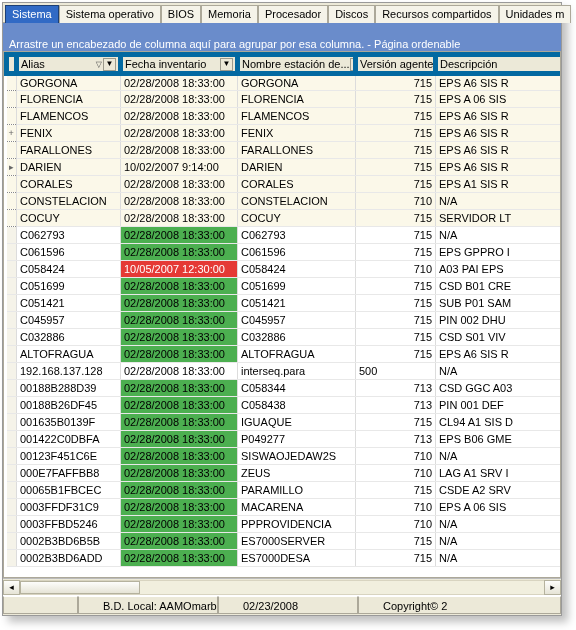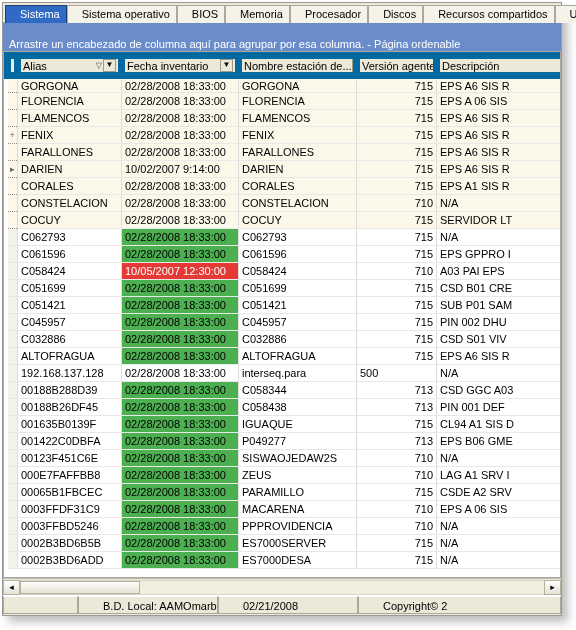--- a/index.html
+++ b/index.html
@@ -34,21 +34,21 @@
     display: flex;
     background: #ece9d8;
     height: 20px;
     border-bottom: 1px solid #aca899;
     align-items: flex-end;
     padding-left: 2px;
     gap: 0;
   }
   .tab {
     font-size: 11px;
-    padding: 2px 6px 2px 14px;
+    padding: 2px 6px 2px 6px;
     background: #f5f3e9;
     border: 1px solid #aca899;
     border-bottom: none;
     margin-right: 0;
     cursor: pointer;
     white-space: nowrap;
     position: relative;
     top: 1px;
     height: 18px;
     line-height: 13px;
@@ -85,21 +85,21 @@
     border: 1px solid #aca899;
     margin: 0;
   }
   table {
     border-collapse: collapse;
     width: 100%;
     table-layout: fixed;
   }
   thead th {
     background: #ece9d8;
-    border: 7px solid #0369a1;
+    border: 5px solid #0369a1;
     font-weight: normal;
     font-size: 11px;
     text-align: left;
     padding: 0 2px;
     height: 19px;
     position: relative;
     overflow: hidden;
     white-space: nowrap;
   }
   .hdr-inner {
@@ -483,17 +483,17 @@
     <div class="sb-btn">◂</div>
     <div class="sb-track">
         <div class="sb-thumb"></div>
       </div>
     <div class="sb-btn">▸</div>
   </div>
 
   <div class="statusbar">
     <div class="status-cell" style="width:75px"></div>
     <div class="status-cell" style="width:140px">B.D. Local: AAMOmarbg</div>
-    <div class="status-cell" style="width:140px">02/21/2008</div>
+    <div class="status-cell" style="width:140px">02/23/2008</div>
     <div class="status-cell" style="flex:1">Copyright© 2</div>
   </div>
 
 </div>
 
 </body></html>

